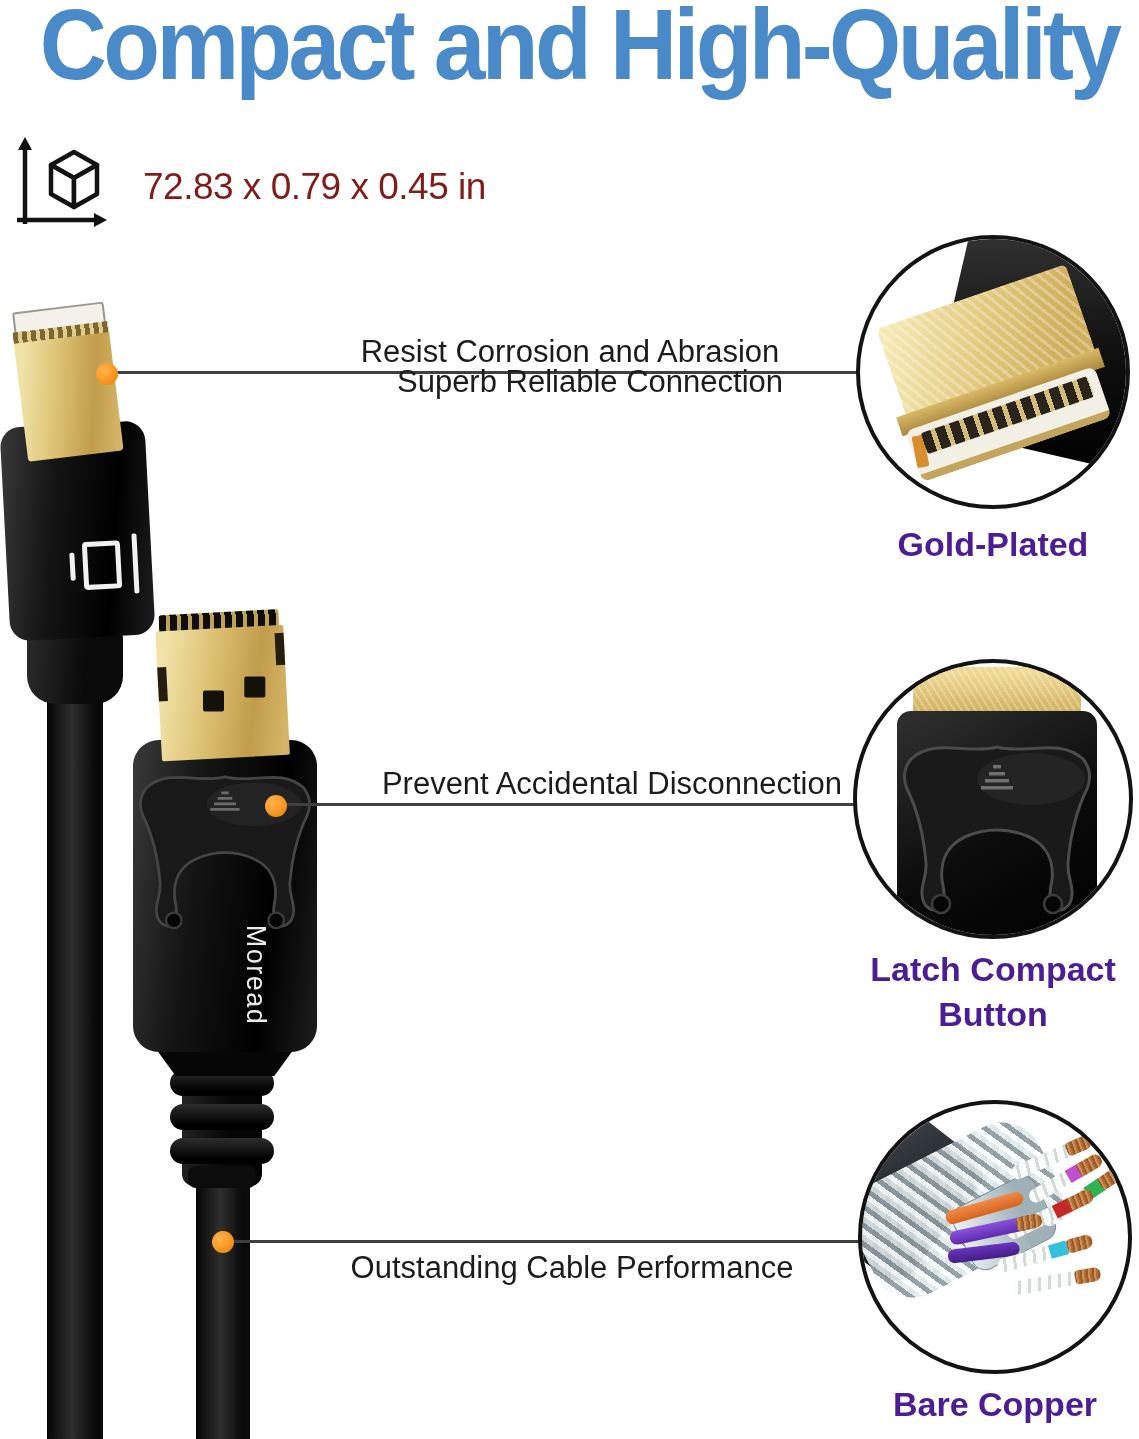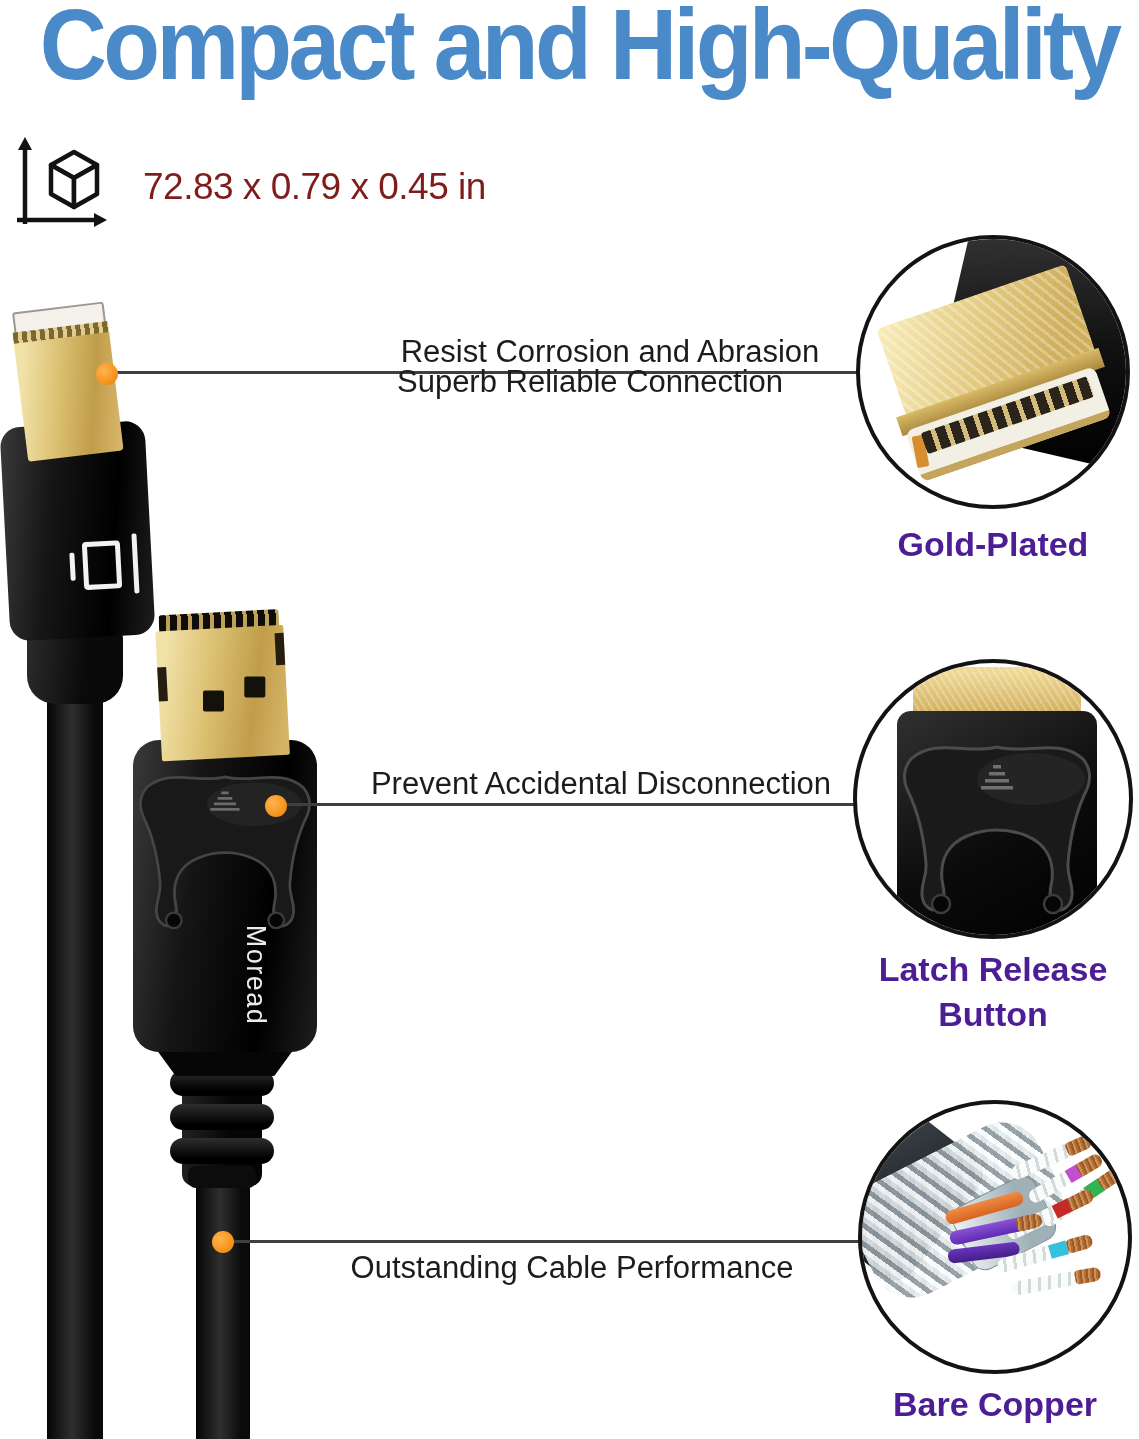--- a/index.html
+++ b/index.html
@@ -173,26 +173,26 @@
     <div class="abs pinstrip" style="left:4px; top:0; width:120px; height:20px;"></div>
     <div class="abs goldface" style="left:0; top:16px; width:128px; height:130px; border-radius:2px;"></div>
     <div class="abs hole" style="left:44px; top:78px; width:21px; height:21px; transform:rotate(3deg);"></div>
     <div class="abs hole" style="left:86px; top:66px; width:21px; height:21px; transform:rotate(3deg);"></div>
     <div class="abs notch" style="left:0; top:52px; width:9px; height:34px;"></div>
     <div class="abs notch" style="left:119px; top:24px; width:9px; height:32px;"></div>
   </div>
 
   <div class="abs cline" style="left:107px; top:371px; width:757px;"></div>
   <div class="abs dot" style="left:96px; top:363px;"></div>
-  <div class="abs co-text" style="left:370px; top:334px; width:480px;">Resist Corrosion and Abrasion</div>
+  <div class="abs co-text" style="left:330px; top:334px; width:480px;">Resist Corrosion and Abrasion</div>
   <div class="abs co-text" style="left:350px; top:364px; width:480px;">Superb Reliable Connection</div>
 
   <div class="abs cline" style="left:276px; top:803px; width:578px;"></div>
   <div class="abs dot" style="left:265px; top:795px;"></div>
-  <div class="abs co-text" style="left:360px; top:766px; width:482px;">Prevent Accidental Disconnection</div>
+  <div class="abs co-text" style="left:360px; top:766px; width:482px;text-align:right;">Prevent Accidental Disconnection</div>
 
   <div class="abs cline" style="left:223px; top:1240px; width:636px;"></div>
   <div class="abs dot" style="left:212px; top:1231px;"></div>
   <div class="abs co-text" style="left:332px; top:1250px; width:480px;">Outstanding Cable Performance</div>
 
   <div class="abs circle" style="left:856px; top:235px; width:274px; height:274px;">
     <div class="abs c1-housing" style="left:88px; top:-12px; width:210px; height:225px;"></div>
     <div class="abs" style="left:4px; top:56px; width:252px; height:176px; transform:rotate(-19deg);">
       <div class="abs c1-topface" style="left:36px; top:0; width:200px; height:94px;"></div>
       <div class="abs c1-band" style="left:26px; top:90px; width:214px; height:20px;"></div>
@@ -217,21 +217,21 @@
       <circle cx="44" cy="193" r="9" fill="#060606" stroke="#3c3c3c" stroke-width="2.5"></circle>
       <circle cx="156" cy="193" r="9" fill="#060606" stroke="#3c3c3c" stroke-width="2.5"></circle>
       <g fill="#707070">
         <rect x="96" y="54" width="8" height="3.5"></rect>
         <rect x="92" y="61" width="16" height="3.5"></rect>
         <rect x="88" y="68" width="24" height="3.5"></rect>
         <rect x="84" y="75" width="32" height="3.5"></rect>
       </g>
     </svg>
   </div>
-  <div class="abs circle-label" style="left:853px; top:947px; width:280px;">Latch Release Button</div>
+  <div class="abs circle-label" style="left:853px; top:947px; width:280px;">Latch Compact Button</div>
 
   <div class="abs circle" style="left:858px; top:1100px; width:274px; height:274px;">
     <div class="abs c3-jacket" style="left:-24px; top:14px; width:120px; height:150px;"></div>
     <div class="abs c3-braid" style="left:-8px; top:44px; width:206px; height:124px;"></div>
     <div class="abs c3-foil" style="left:96px; top:84px; width:92px; height:70px;"></div>
     <div>
       <div class="wire wire-white" style="left:150px; top:64px; width:80px; transform:rotate(-24deg);">
           <span class="ctip"></span>
         </div>
       <div class="wire wire-white" style="left:168px; top:88px; width:76px; transform:rotate(-30deg);">

